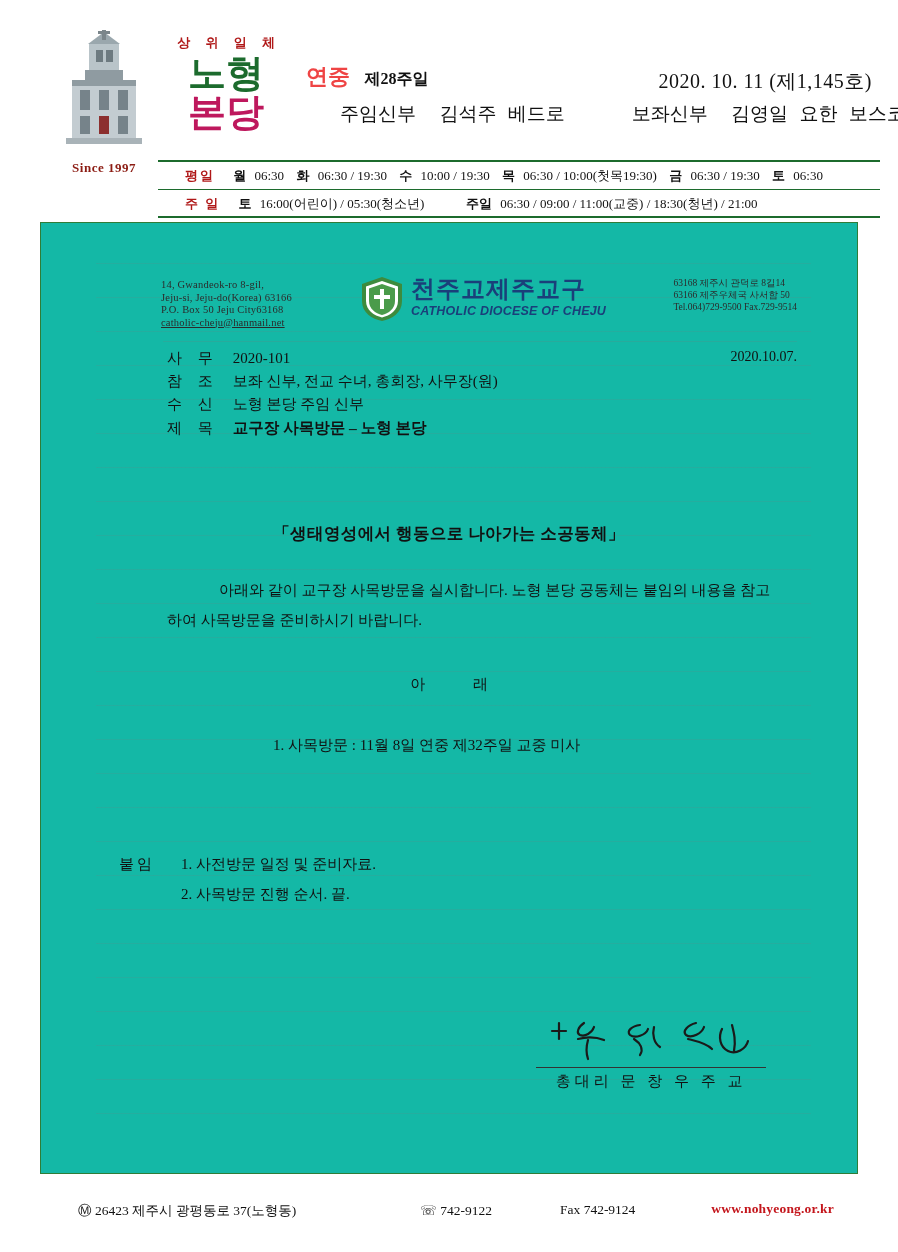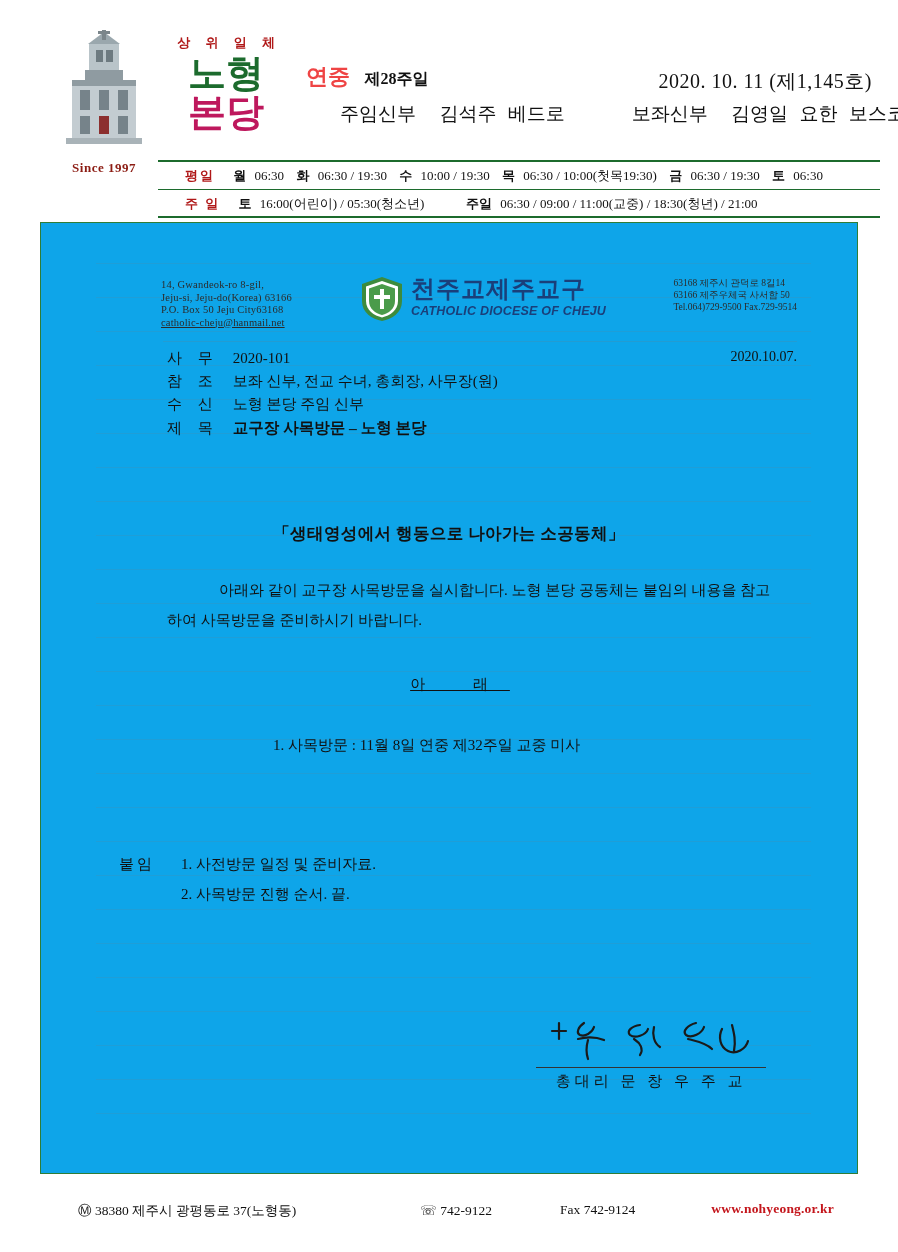--- a/index.html
+++ b/index.html
@@ -165,21 +165,21 @@
   .mass-time { margin: 0 2px; }
 
   
   .doc-frame {
     position: absolute;
     left: 40px;
     top: 222px;
     width: 818px;
     height: 952px;
     border: 1.5px solid #2f7d37;
-    background: #0ea5e9;
+    background: #14b8a6;
     box-sizing: border-box;
   }
 
   .doc-inner {
     position: absolute;
     left: 0; top: 0; right: 0; bottom: 0;
     overflow: hidden;
   }
 
   
@@ -326,21 +326,20 @@
   .arae {
     position: absolute;
     left: 0; right: 0;
     top: 452px;
     text-align: center;
     font-family: "Liberation Serif", serif;
     font-size: 15px;
     color: #111;
     letter-spacing: 22px;
     text-indent: 22px;
-    text-decoration: underline;
   }
 
   .numbered {
     position: absolute;
     left: 232px;
     top: 506px;
     font-family: "Liberation Serif", serif;
     font-size: 15px;
     line-height: 33px;
     color: #111;
@@ -590,21 +589,21 @@
       </div>
       <div class="sig-line"></div>
       <div class="sig-text">총대리  문 창 우  주 교</div>
     </div>
   </div>
 </div>
 
 <div class="footer">
   <div class="f-item f-zip">
     <span class="glyph">Ⓜ</span>
-    <span>38380   제주시  광평동로  37(노형동)</span>
+    <span>26423   제주시  광평동로  37(노형동)</span>
   </div>
   <div class="f-item f-tel">
     <span class="glyph">☏</span>
     <span>742-9122</span>
   </div>
   <div class="f-item f-fax">
     <span>Fax</span>
     <span>742-9124</span>
   </div>
   <div class="f-item f-url">www.nohyeong.or.kr</div>

